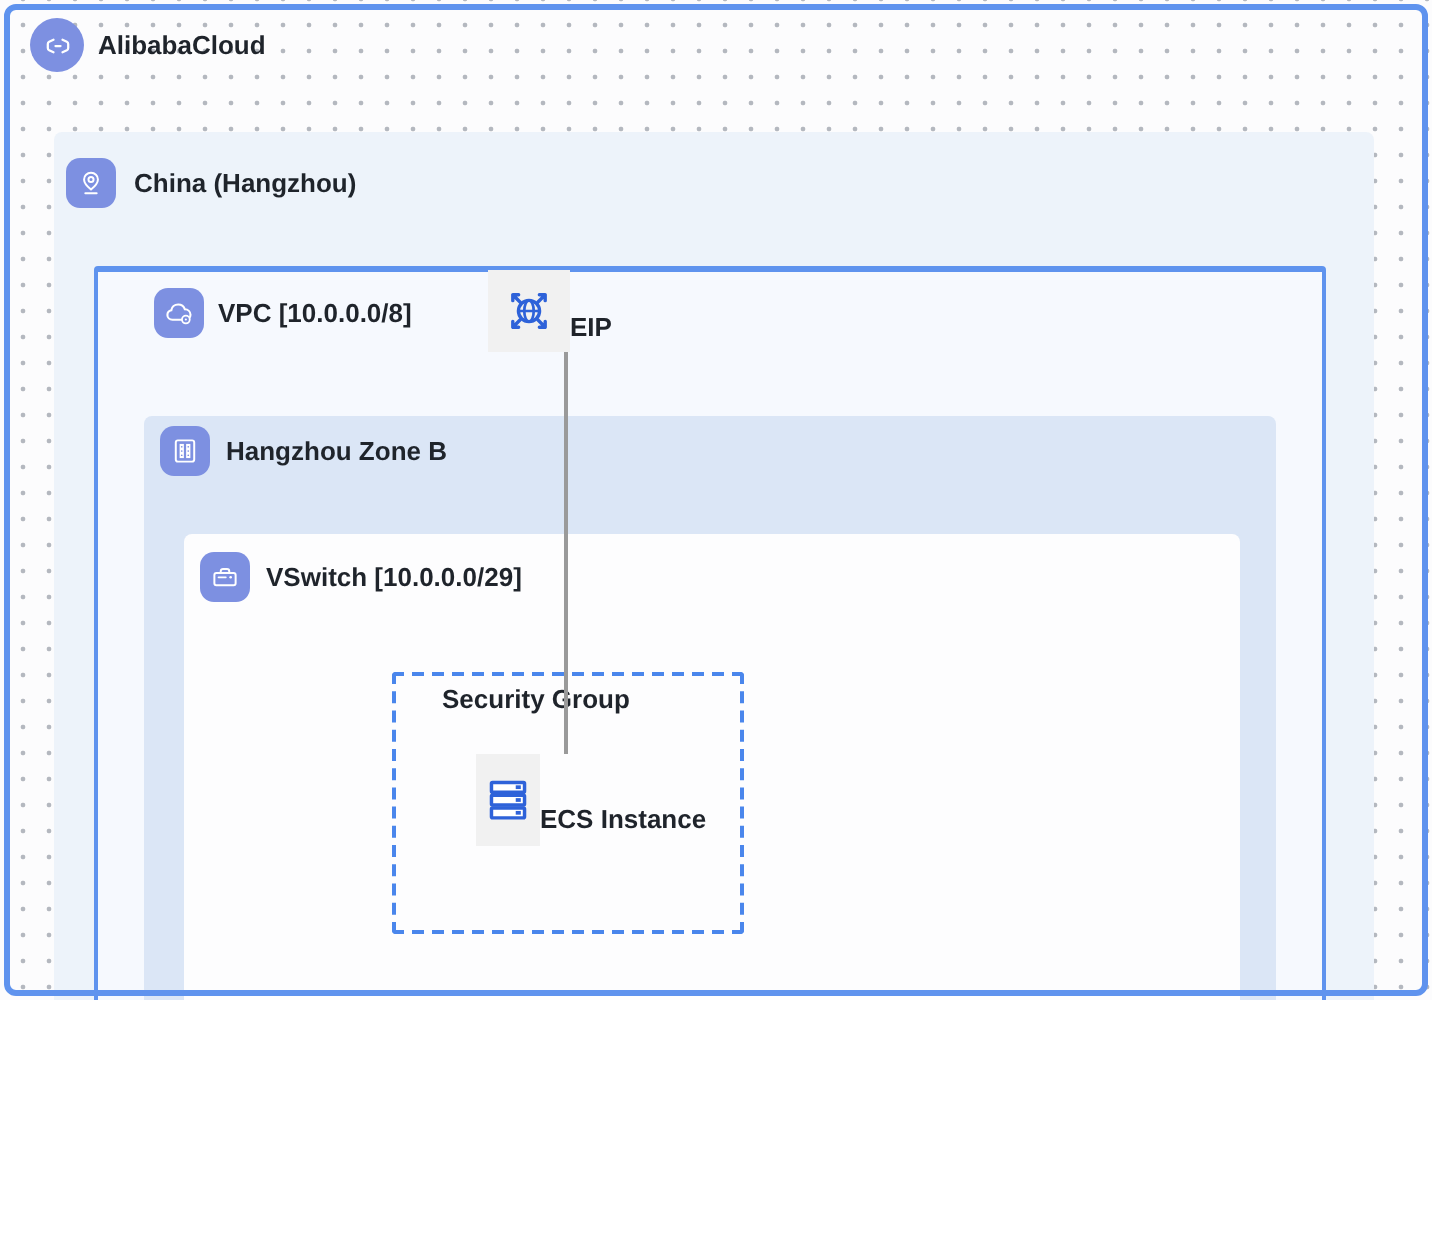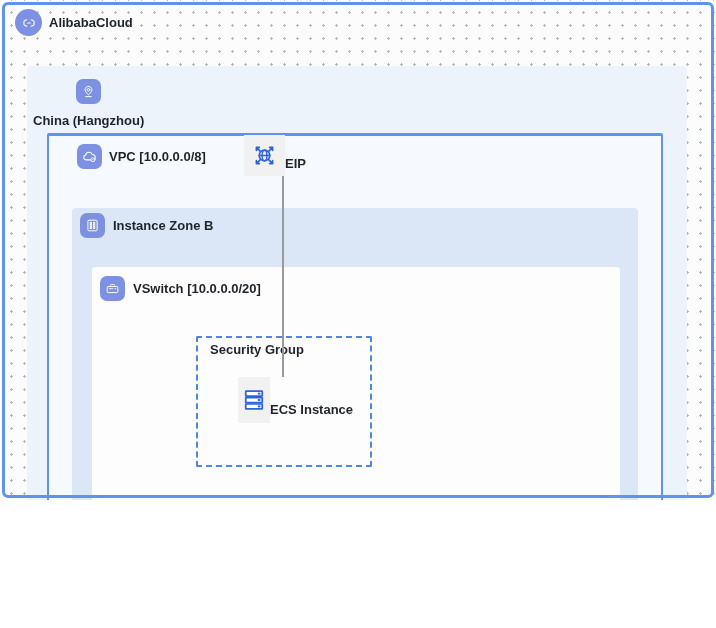--- a/index.html
+++ b/index.html
@@ -20,33 +20,33 @@
     pointer-events:none;z-index:20;background:transparent;}
   .hdr{position:absolute;display:flex;align-items:center;white-space:nowrap;}
   .hdr .label{font-size:13px;font-weight:600;color:var(--text);}
   .badge{display:flex;align-items:center;justify-content:center;background:var(--icon-badge-bg);}
   .badge.square{width:25px;height:25px;border-radius:7px;}
   .badge.circle{width:27px;height:27px;border-radius:50%;}
   .badge svg{display:block;}
   .provider-hdr{left:15px;top:9px;gap:7px;z-index:2;}
   .region{position:absolute;left:27px;top:66px;width:660px;height:531px;
     background:var(--region-bg);border-radius:4px;}
-  .region-hdr{left:6px;top:13px;gap:9px;flex-direction:column;}
+  .region-hdr{left:6px;top:13px;gap:9px;}
   .vpc{position:absolute;left:20px;top:67px;width:616px;height:443px;background:var(--vpc-bg);
     border:2px solid var(--vpc-border);border-top-width:3px;border-radius:2px;}
   .vpc-hdr{left:8px;top:8px;gap:7px;padding-left:20px;}
   .zone{position:absolute;left:23px;top:72px;width:566px;height:344px;
     background:var(--zone-bg);border-radius:4px;}
   .zone-hdr{left:8px;top:5px;gap:8px;}
   .vswitch{position:absolute;left:20px;top:59px;width:528px;height:265px;
     background:var(--vswitch-bg);border-radius:4px;}
   .vswitch-hdr{left:8px;top:9px;gap:8px;}
   .sg{position:absolute;left:104px;top:69px;width:176px;height:131px;
     border:2px dashed var(--security-group-border);border-radius:2px;}
-  .sg-label{position:absolute;left:12px;top:4px;font-size:13px;font-weight:600;color:var(--text);white-space:nowrap;}
+  .sg-label{position:absolute;left:23px;top:4px;font-size:13px;font-weight:600;color:var(--text);white-space:nowrap;}
   .node{position:absolute;display:flex;align-items:center;}
   .node .label{font-size:13px;font-weight:600;color:var(--text);white-space:nowrap;}
   .tile{background:var(--icon-tile-bg);display:flex;align-items:center;justify-content:center;}
   .eip-node{left:195px;top:-1px;width:80px;z-index:6;}
   .eip-node .tile{width:41px;height:41px;}
   .eip-node .label{margin-top:15px;}
   .ecs-node{left:40px;top:39px;width:92px;}
   .ecs-node .tile{width:46px;height:46px;}
   .ecs-node .label{margin-top:19px;}
   .connector{position:absolute;left:233px;top:40px;width:2px;height:201px;
@@ -120,34 +120,34 @@
               <g fill="#7d90e1" stroke="none">
                 <circle cx="9.7" cy="9" r="0.6"></circle>
                   <circle cx="9.7" cy="12" r="0.6"></circle>
                   <circle cx="9.7" cy="15" r="0.6"></circle>
                 <circle cx="14.3" cy="9" r="0.6"></circle>
                   <circle cx="14.3" cy="12" r="0.6"></circle>
                   <circle cx="14.3" cy="15" r="0.6"></circle>
               </g>
             </svg>
           </span>
-          <span class="label">Instance Zone B</span>
+          <span class="label">Hangzhou Zone B</span>
         </div>
 
         <div class="vswitch">
           <div class="hdr vswitch-hdr">
             <span class="badge square">
               <svg width="17" height="17" viewBox="0 0 24 24" fill="none" stroke="#fff" stroke-width="1.4" stroke-linecap="round">
                 <rect x="4.5" y="9.2" width="15" height="8.6" rx="1.4"></rect>
                 <path d="M9 9.2 V7.9 C9 6.9 9.7 6.3 10.6 6.3 H13.4 C14.3 6.3 15 6.9 15 7.9 V9.2"></path>
                 <path d="M7.4 12.2 H12.6" stroke-width="1.2"></path>
                 <circle cx="16" cy="12.2" r="0.9" fill="#fff" stroke="none"></circle>
               </svg>
             </span>
-            <span class="label">VSwitch [10.0.0.0/20]</span>
+            <span class="label">VSwitch [10.0.0.0/29]</span>
           </div>
 
           <div class="sg">
             <span class="sg-label">Security Group</span>
 
             <div class="node ecs-node">
               <span class="tile">
                 <svg width="32" height="32" viewBox="0 0 24 24">
                   <g fill="#fff" stroke="#2e62d9" stroke-width="1.3">
                     <rect x="5.8" y="5.4" width="12.4" height="3.7" rx="0.4"></rect>

